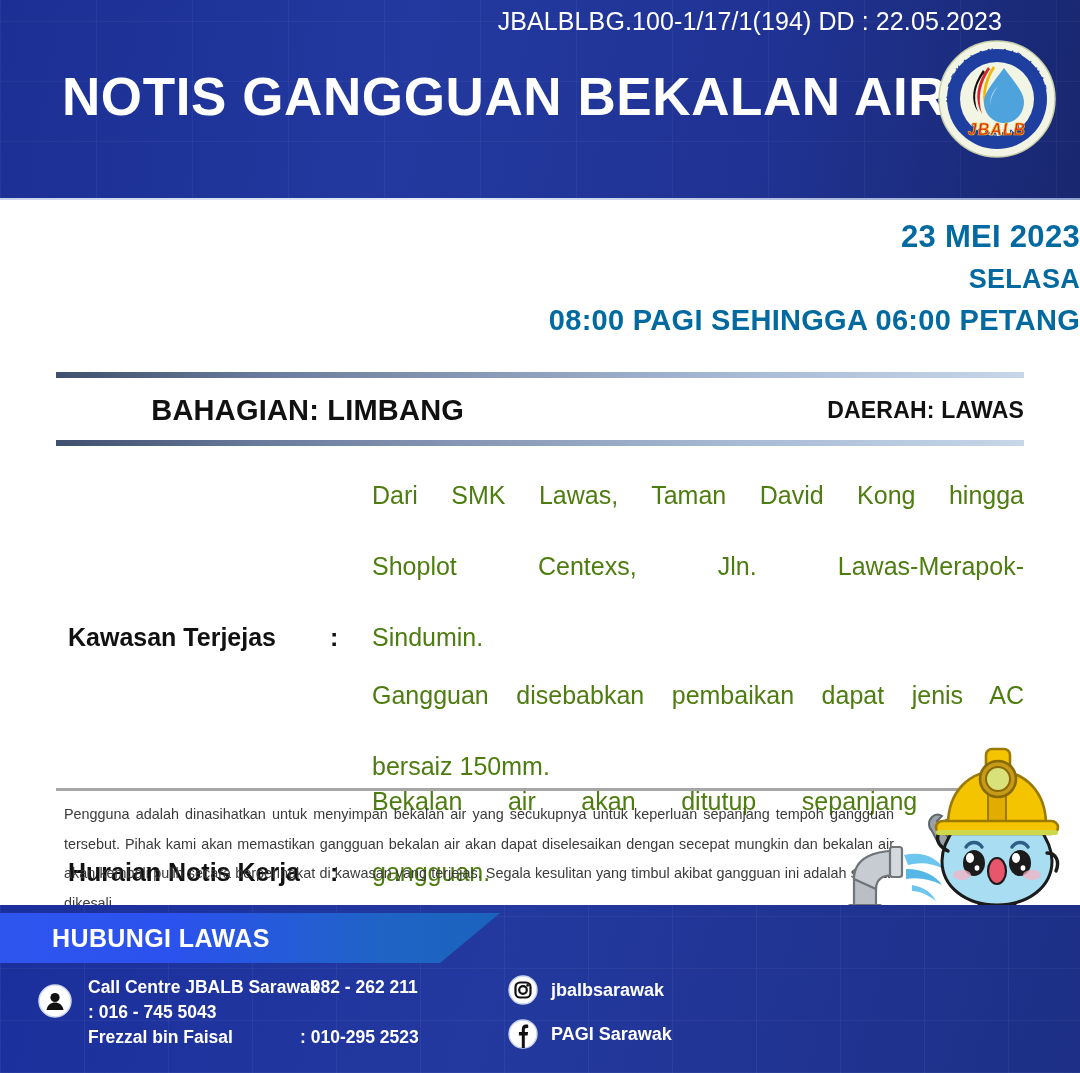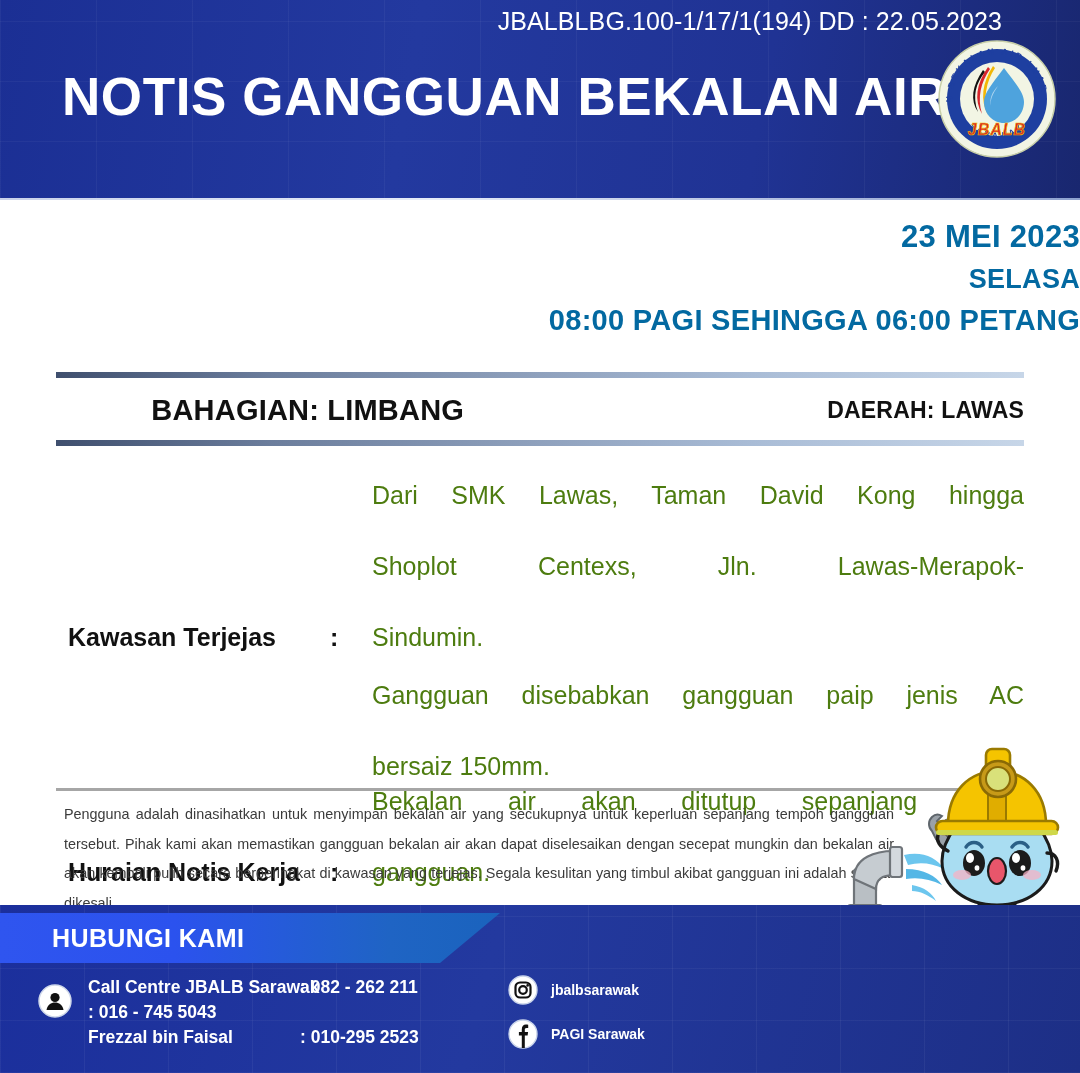--- a/index.html
+++ b/index.html
@@ -291,21 +291,21 @@
     margin-right: 26px;
   }
   .social-icon {
     width: 30px;
     height: 30px;
     flex: 0 0 30px;
     margin-right: 13px;
   }
   .social-label {
     color: #ffffff;
-    font-size: 14px;
+    font-size: 18px;
     font-weight: bold;
     white-space: nowrap;
   }
 </style>
 </head>
 <body>
 
 <div class="poster">
 
   <div class="header">
@@ -367,21 +367,21 @@
           <span class="justify-line">Dari SMK Lawas, Taman David Kong hingga</span>
           <span class="justify-line">Shoplot Centexs, Jln. Lawas-Merapok-</span>
           <span class="ln">Sindumin.</span>
         </div>
       </div>
 
       <div class="field-row">
         <div class="field-label">Huraian Notis Kerja</div>
         <div class="field-colon">:</div>
         <div class="field-value">
-          <span class="justify-line">Gangguan disebabkan gangguan paip jenis AC</span>
+          <span class="justify-line">Gangguan disebabkan pembaikan dapat jenis AC</span>
           <span class="ln">bersaiz 150mm.</span>
           <span class="justify-line">Bekalan air akan ditutup sepanjang masa</span>
           <span class="ln">gangguan.</span>
         </div>
       </div>
     </div>
 
     <div class="disclaimer-rule"></div>
 
     <div class="disclaimer">Pengguna adalah dinasihatkan untuk menyimpan bekalan air yang secukupnya untuk keperluan sepanjang tempoh gangguan tersebut. Pihak kami akan memastikan gangguan bekalan air akan dapat diselesaikan dengan secepat mungkin dan bekalan air akan kembali pulih secara berperingkat di kawasan yang terjejas. Segala kesulitan yang timbul akibat gangguan ini adalah sangat dikesali.</div>
@@ -443,21 +443,21 @@
           <circle cx="162" cy="50" r="18" fill="#c79a18" stroke="#8a6a05" stroke-width="2.6"></circle>
           <circle cx="162" cy="50" r="12" fill="#d9e17a" stroke="#8a6a05" stroke-width="2"></circle>
         </g>
       </svg>
     </div>
   </div>
 
   <div class="footer">
 
     <div class="hubungi-banner">
-      <span class="hubungi-text">HUBUNGI KAMI</span>
+      <span class="hubungi-text">HUBUNGI LAWAS</span>
     </div>
 
     <div class="contacts">
       <span class="contact-icon">
         <svg viewBox="0 0 34 34" width="34" height="34">
           <circle cx="17" cy="17" r="16" fill="#ffffff" stroke="#cfd8ea" stroke-width="1.5"></circle>
           <circle cx="17" cy="13.5" r="4.6" fill="#111111"></circle>
           <path d="M 8.5,26 C 9.6,20.8 13,18.6 17,18.6 C 21,18.6 24.4,20.8 25.5,26 Z" fill="#111111"></path>
         </svg>
       </span>

